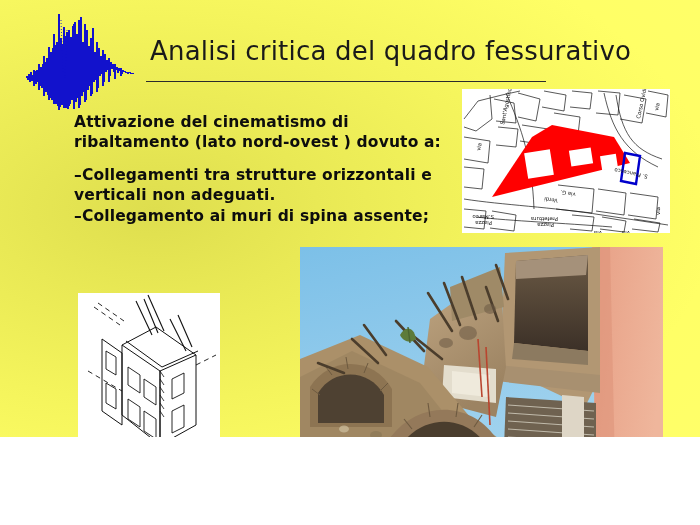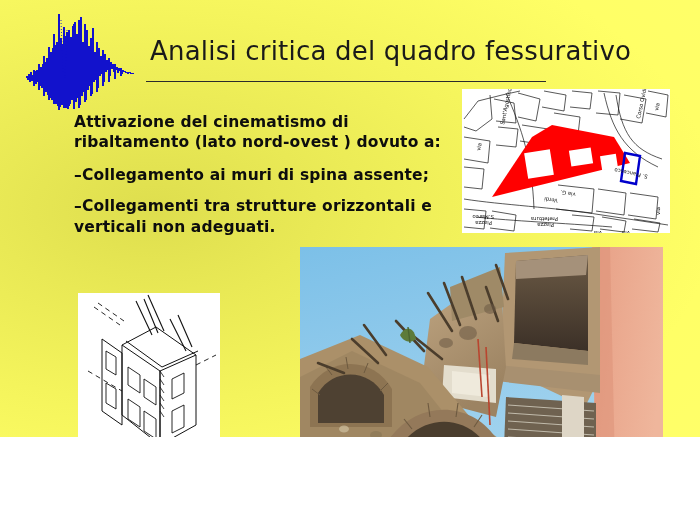--- a/index.html
+++ b/index.html
@@ -97,22 +97,22 @@
         <path d="M43,18 L41,66"></path>
       </g>
     </svg>
   </div>
 
   <div id="title">Analisi critica del quadro fessurativo</div>
   <div id="title-rule"></div>
 
   <div id="body-text">
     <p class="para p-lead">Attivazione del cinematismo di ribaltamento (lato nord-ovest ) dovuto a:</p>
+    <p class="para">–Collegamenti tra strutture orizzontali e verticali non adeguati.</p>
     <p class="para p-bullet">–Collegamento ai muri di spina assente;</p>
-    <p class="para">–Collegamenti tra strutture orizzontali e verticali non adeguati.</p>
   </div>
 
   <div class="imgbox" id="map-img">
     <svg viewBox="0 0 208 144" preserveAspectRatio="none" aria-hidden="true">
       <rect x="0" y="0" width="208" height="144" fill="#ffffff"></rect>
       <g stroke="#111" stroke-width="0.7" fill="none">
 
         <path d="M2,30 L16,12 L40,6 L58,2"></path>
         <path d="M28,6 L30,30 L14,42 L2,38"></path>
         <path d="M32,10 L52,14 L54,34 L34,32"></path>

